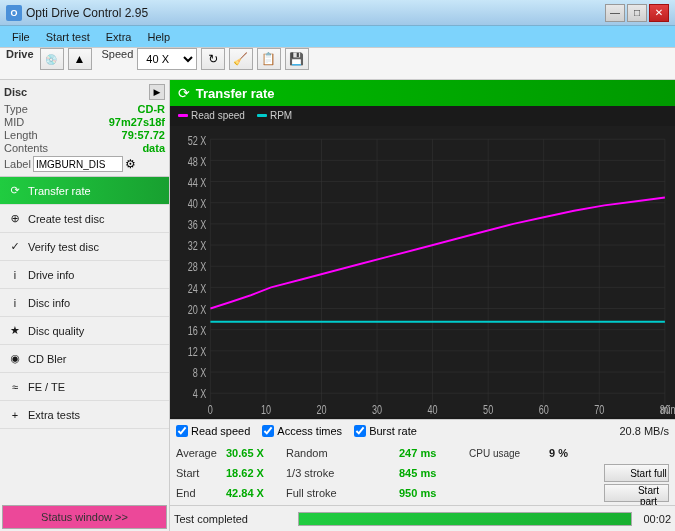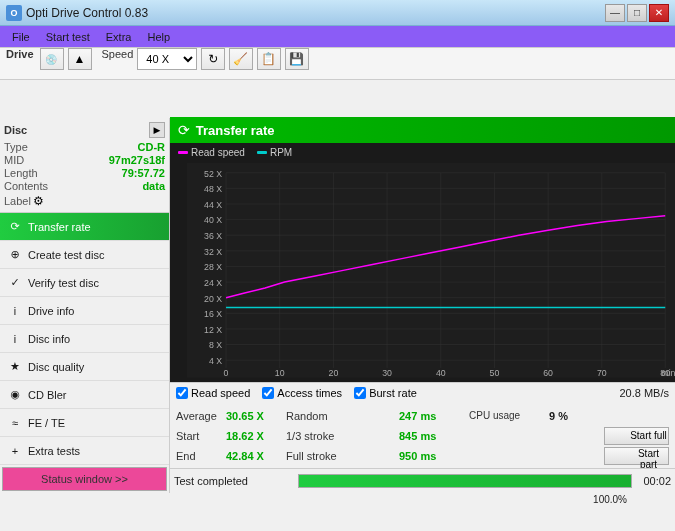--- a/index.html
+++ b/index.html
@@ -57,21 +57,21 @@
       color: #333;
     }
     .titlebar-btn.close {
       background: linear-gradient(to bottom, #e04040, #c02020);
       color: white;
       border-color: #a01010;
     }
 
     
     .menubar {
-      background: #8b5cf6;
+      background: #7dd3fc;
       height: 22px;
       display: flex;
       align-items: center;
       padding: 0 4px;
       border-bottom: 1px solid #ccc;
     }
     .menu-item {
       padding: 2px 8px;
       cursor: pointer;
       font-size: 11px;
@@ -112,21 +112,20 @@
       font-size: 11px;
       border: 1px solid #aaa;
       background: white;
       padding: 1px 4px;
     }
 
     
     .main-layout {
       display: flex;
       height: calc(531px - 26px - 22px - 32px);
-      align-items: center;
     }
 
     
     .left-panel {
       width: 170px;
       background: #f0f0f0;
       border-right: 1px solid #ccc;
       display: flex;
       flex-direction: column;
       flex-shrink: 0;
@@ -370,21 +369,21 @@
       width: 35px;
       text-align: right;
     }
   </style>
 </head>
 <body>
 
 <div class="titlebar">
   <div class="titlebar-left">
     <div class="titlebar-icon">O</div>
-    <span class="titlebar-title">Opti Drive Control 0.83</span>
+    <span class="titlebar-title">Opti Drive Control 2.95</span>
   </div>
   <div class="titlebar-buttons">
     <div class="titlebar-btn">—</div>
     <div class="titlebar-btn">□</div>
     <div class="titlebar-btn close">✕</div>
   </div>
 </div>
 
 <div class="menubar">
   <div class="menu-item">File</div>
@@ -428,20 +427,21 @@
       <div class="disc-row">
         <span class="disc-field">Length</span>
         <span class="disc-value">79:57.72</span>
       </div>
       <div class="disc-row">
         <span class="disc-field">Contents</span>
         <span class="disc-value">data</span>
       </div>
       <div class="disc-label-row">
         <span class="disc-field">Label</span>
+        <input class="disc-label-input" type="text" value="IMGBURN_DIS" style="">
         <span style="cursor:pointer;font-size:12px;">⚙</span>
       </div>
     </div>
 
     <div class="nav-menu">
       <div class="nav-item active">
         <span class="nav-icon">⟳</span>
         <span>Transfer rate</span>
       </div>
       <div class="nav-item">
@@ -492,21 +492,21 @@
       <div class="legend-item">
         <div class="legend-dot" style="background:#ff00ff;"></div>
         <span class="legend-text">Read speed</span>
       </div>
       <div class="legend-item">
         <div class="legend-dot" style="background:#00cccc;"></div>
         <span class="legend-text">RPM</span>
       </div>
     </div>
 
-    <div class="chart-area" style="height:220px;margin-left:17px;">
+    <div class="chart-area" style="height:220px;">
       <svg class="chart-svg" viewBox="0 0 500 220" preserveAspectRatio="none">
 
         <rect width="500" height="220" fill="#1e1e1e"></rect>
 
         <g stroke="#333" stroke-width="0.5">
           <line x1="40" y1="10" x2="490" y2="10"></line>
           <line x1="40" y1="26" x2="490" y2="26"></line>
           <line x1="40" y1="42" x2="490" y2="42"></line>
           <line x1="40" y1="58" x2="490" y2="58"></line>
           <line x1="40" y1="74" x2="490" y2="74"></line>

